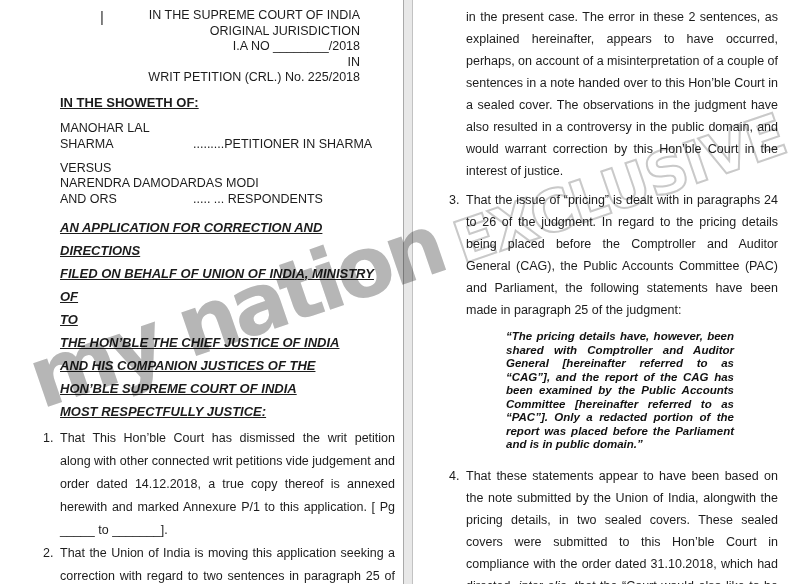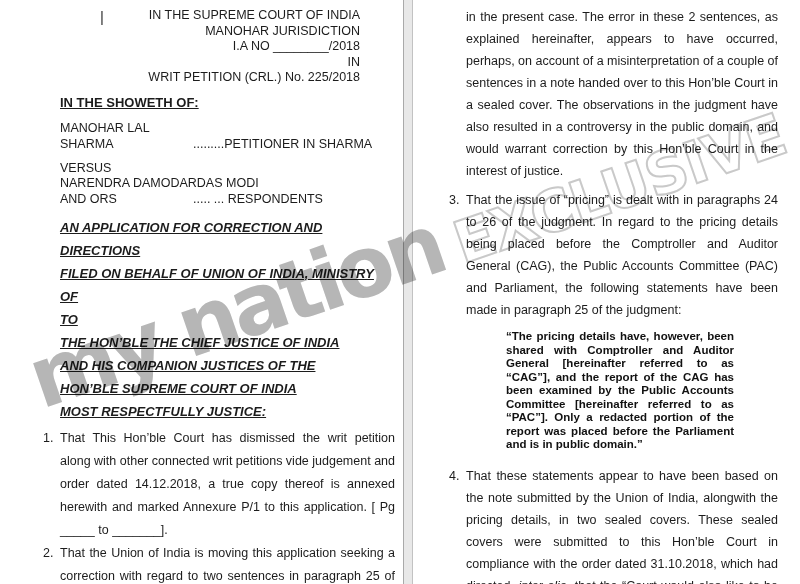--- a/index.html
+++ b/index.html
@@ -37,21 +37,21 @@
   .para { position: relative; font-size: 12.5px; line-height: 23px; text-align: justify; }
   .para .num { position: absolute; left: -17px; top: 0; }
   .jl { text-align-last: justify; }
 
   .page-right .cont { font-size: 12.5px; line-height: 22px; text-align: justify; }
   .page-right .para { line-height: 22px; margin-top: 7px; }
 
   .quote {
     margin: 9px 0 0 40px; width: 228px;
     font-size: 11.5px; line-height: 13.5px;
-    font-weight: bold; 
+    font-weight: bold; font-style: italic;
     text-align: justify; color: #111;
   }
   .it { font-style: italic; }
 
   .watermark {
     position: absolute; left: 48px; top: 330px;
     transform: rotate(-19deg); transform-origin: 0 100%;
     white-space: nowrap; display: flex; align-items: baseline; gap: 16px;
     pointer-events: none; z-index: 9; mix-blend-mode: multiply;
   }
@@ -68,21 +68,21 @@
 </head>
 <body>
 
 <div class="stage">
 
   <div class="page page-left">
     <span class="cursor">|</span>
 
     <div class="hdr">
       <div>IN THE SUPREME COURT OF INDIA</div>
-      <div>MANOHAR JURISDICTION</div>
+      <div>ORIGINAL JURISDICTION</div>
       <div>I.A NO ________/2018</div>
       <div>IN</div>
       <div>WRIT PETITION (CRL.) No. 225/2018</div>
     </div>
 
     <div class="matter">IN THE SHOWETH OF:</div>
 
     <div class="party-row">
       <span class="party-name">MANOHAR LAL SHARMA</span><span>.........PETITIONER IN SHARMA</span>
     </div>

